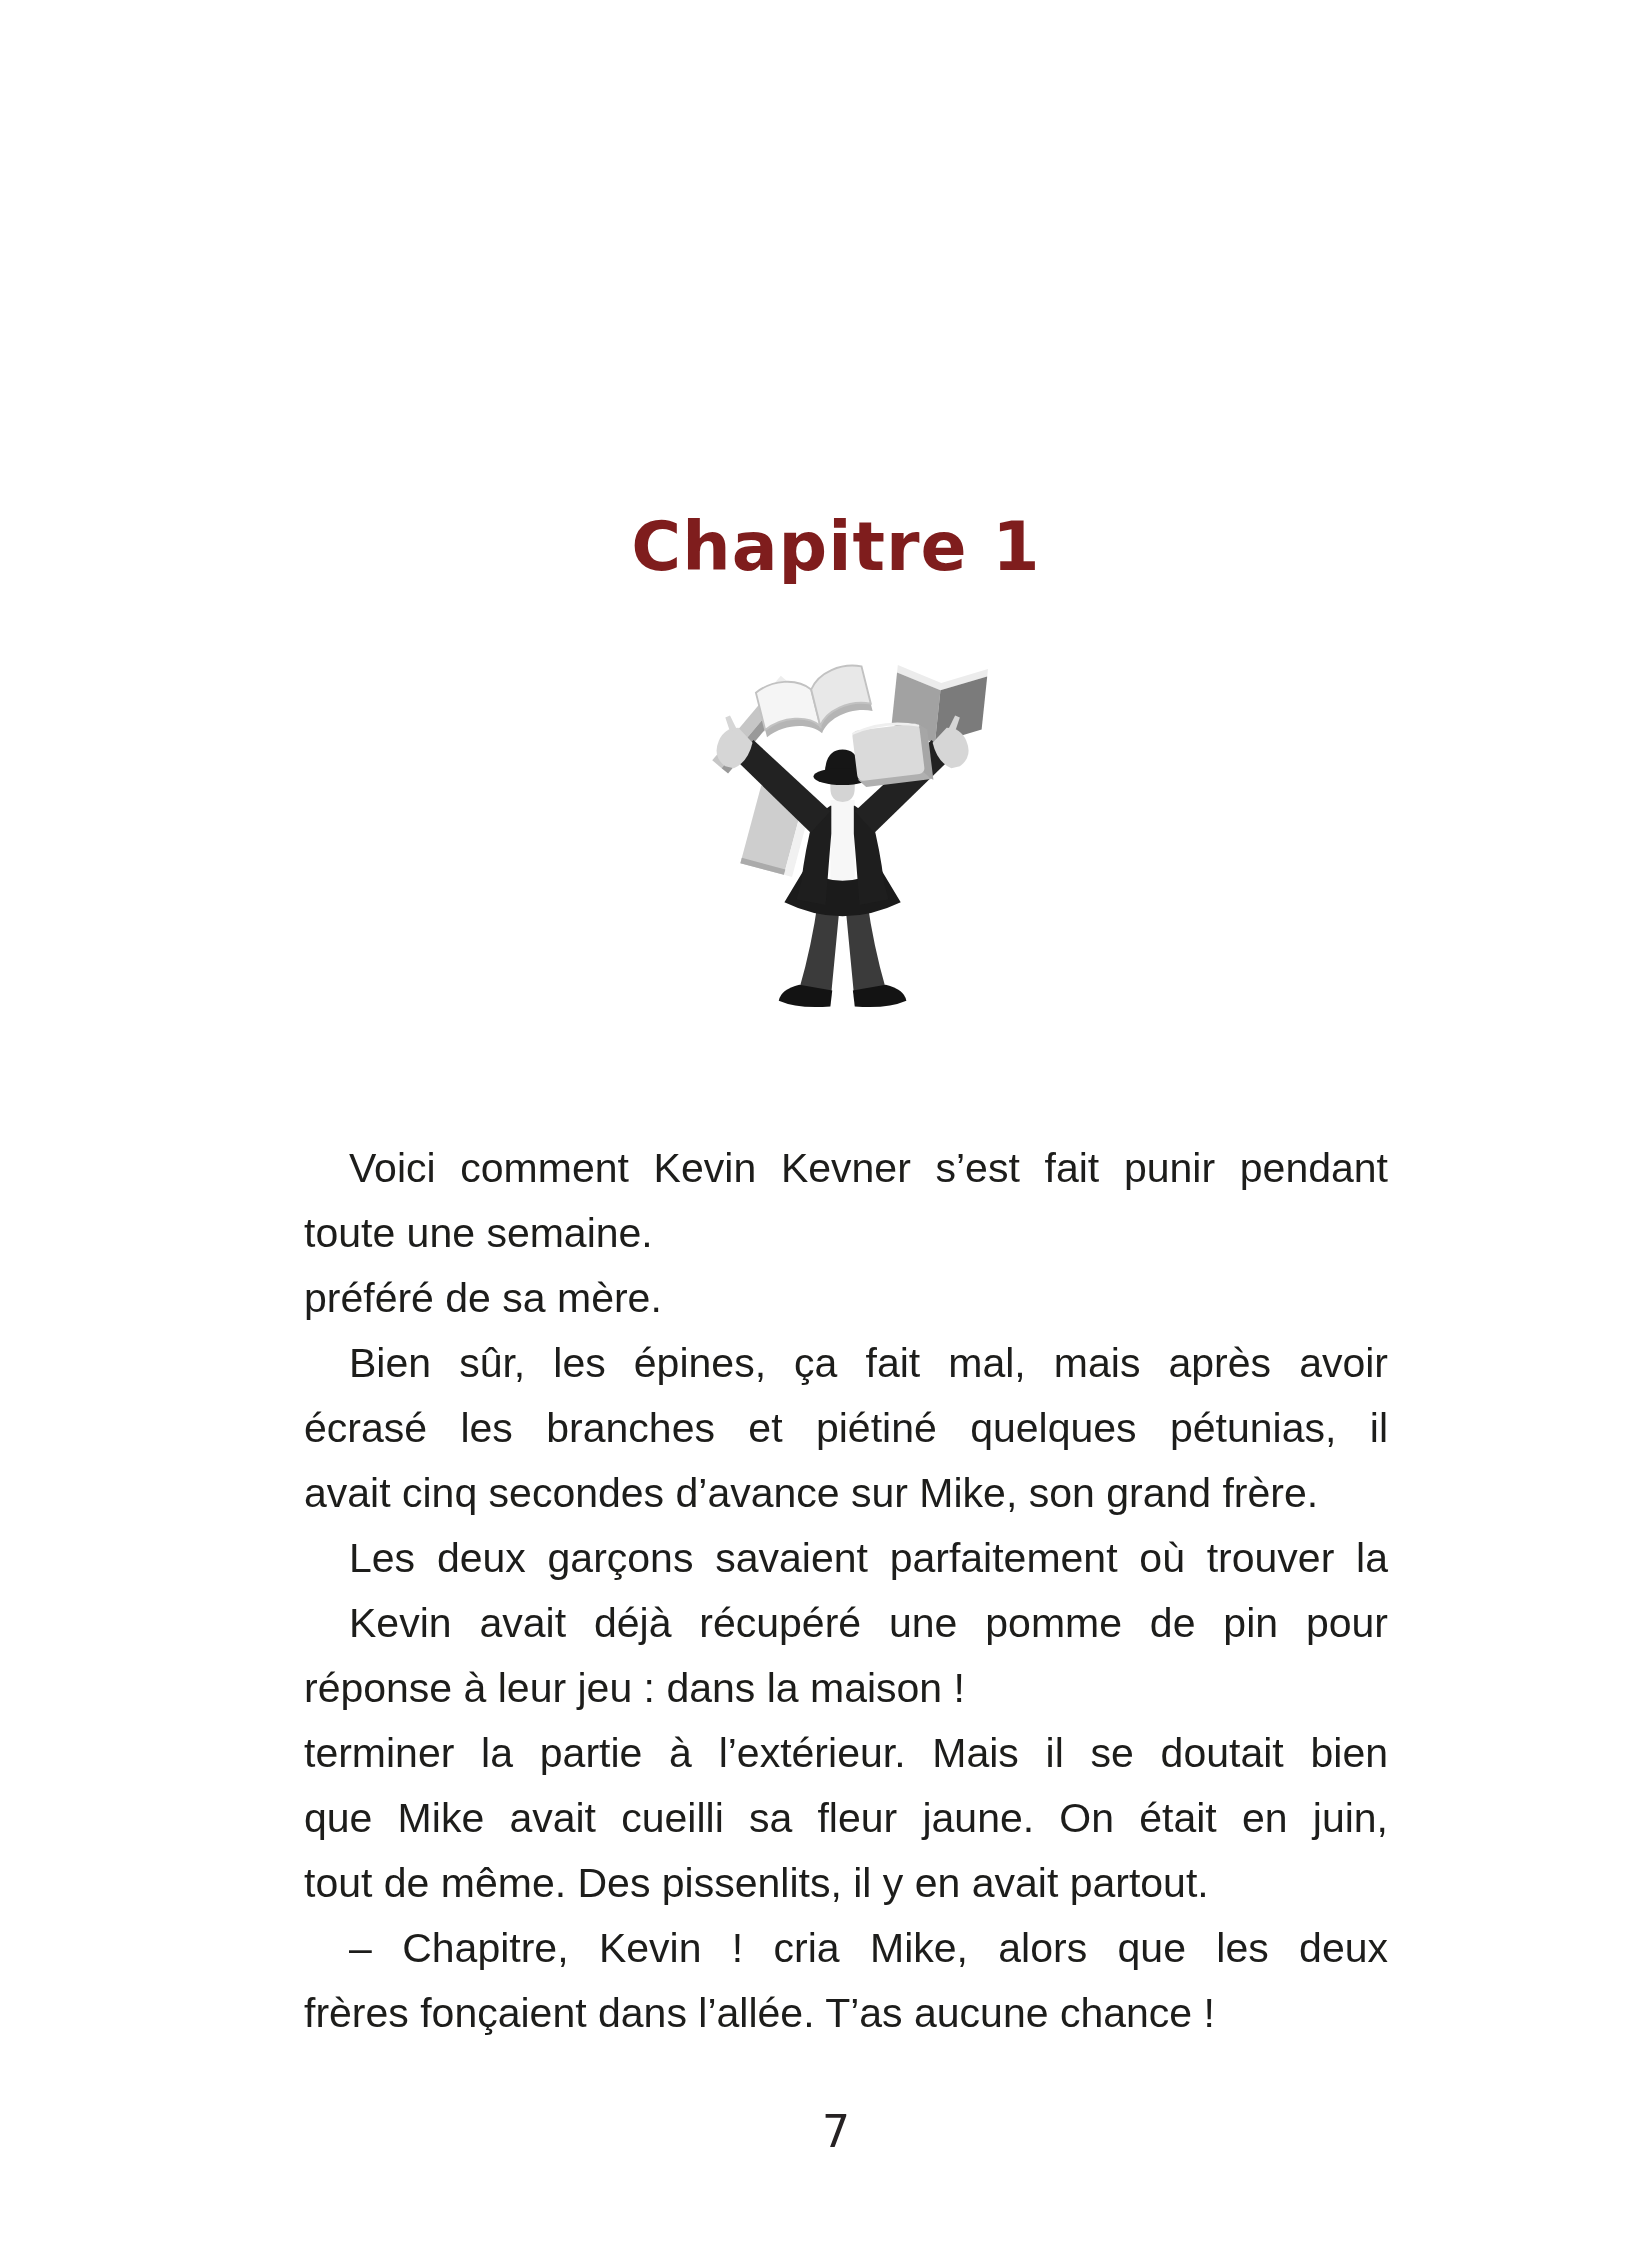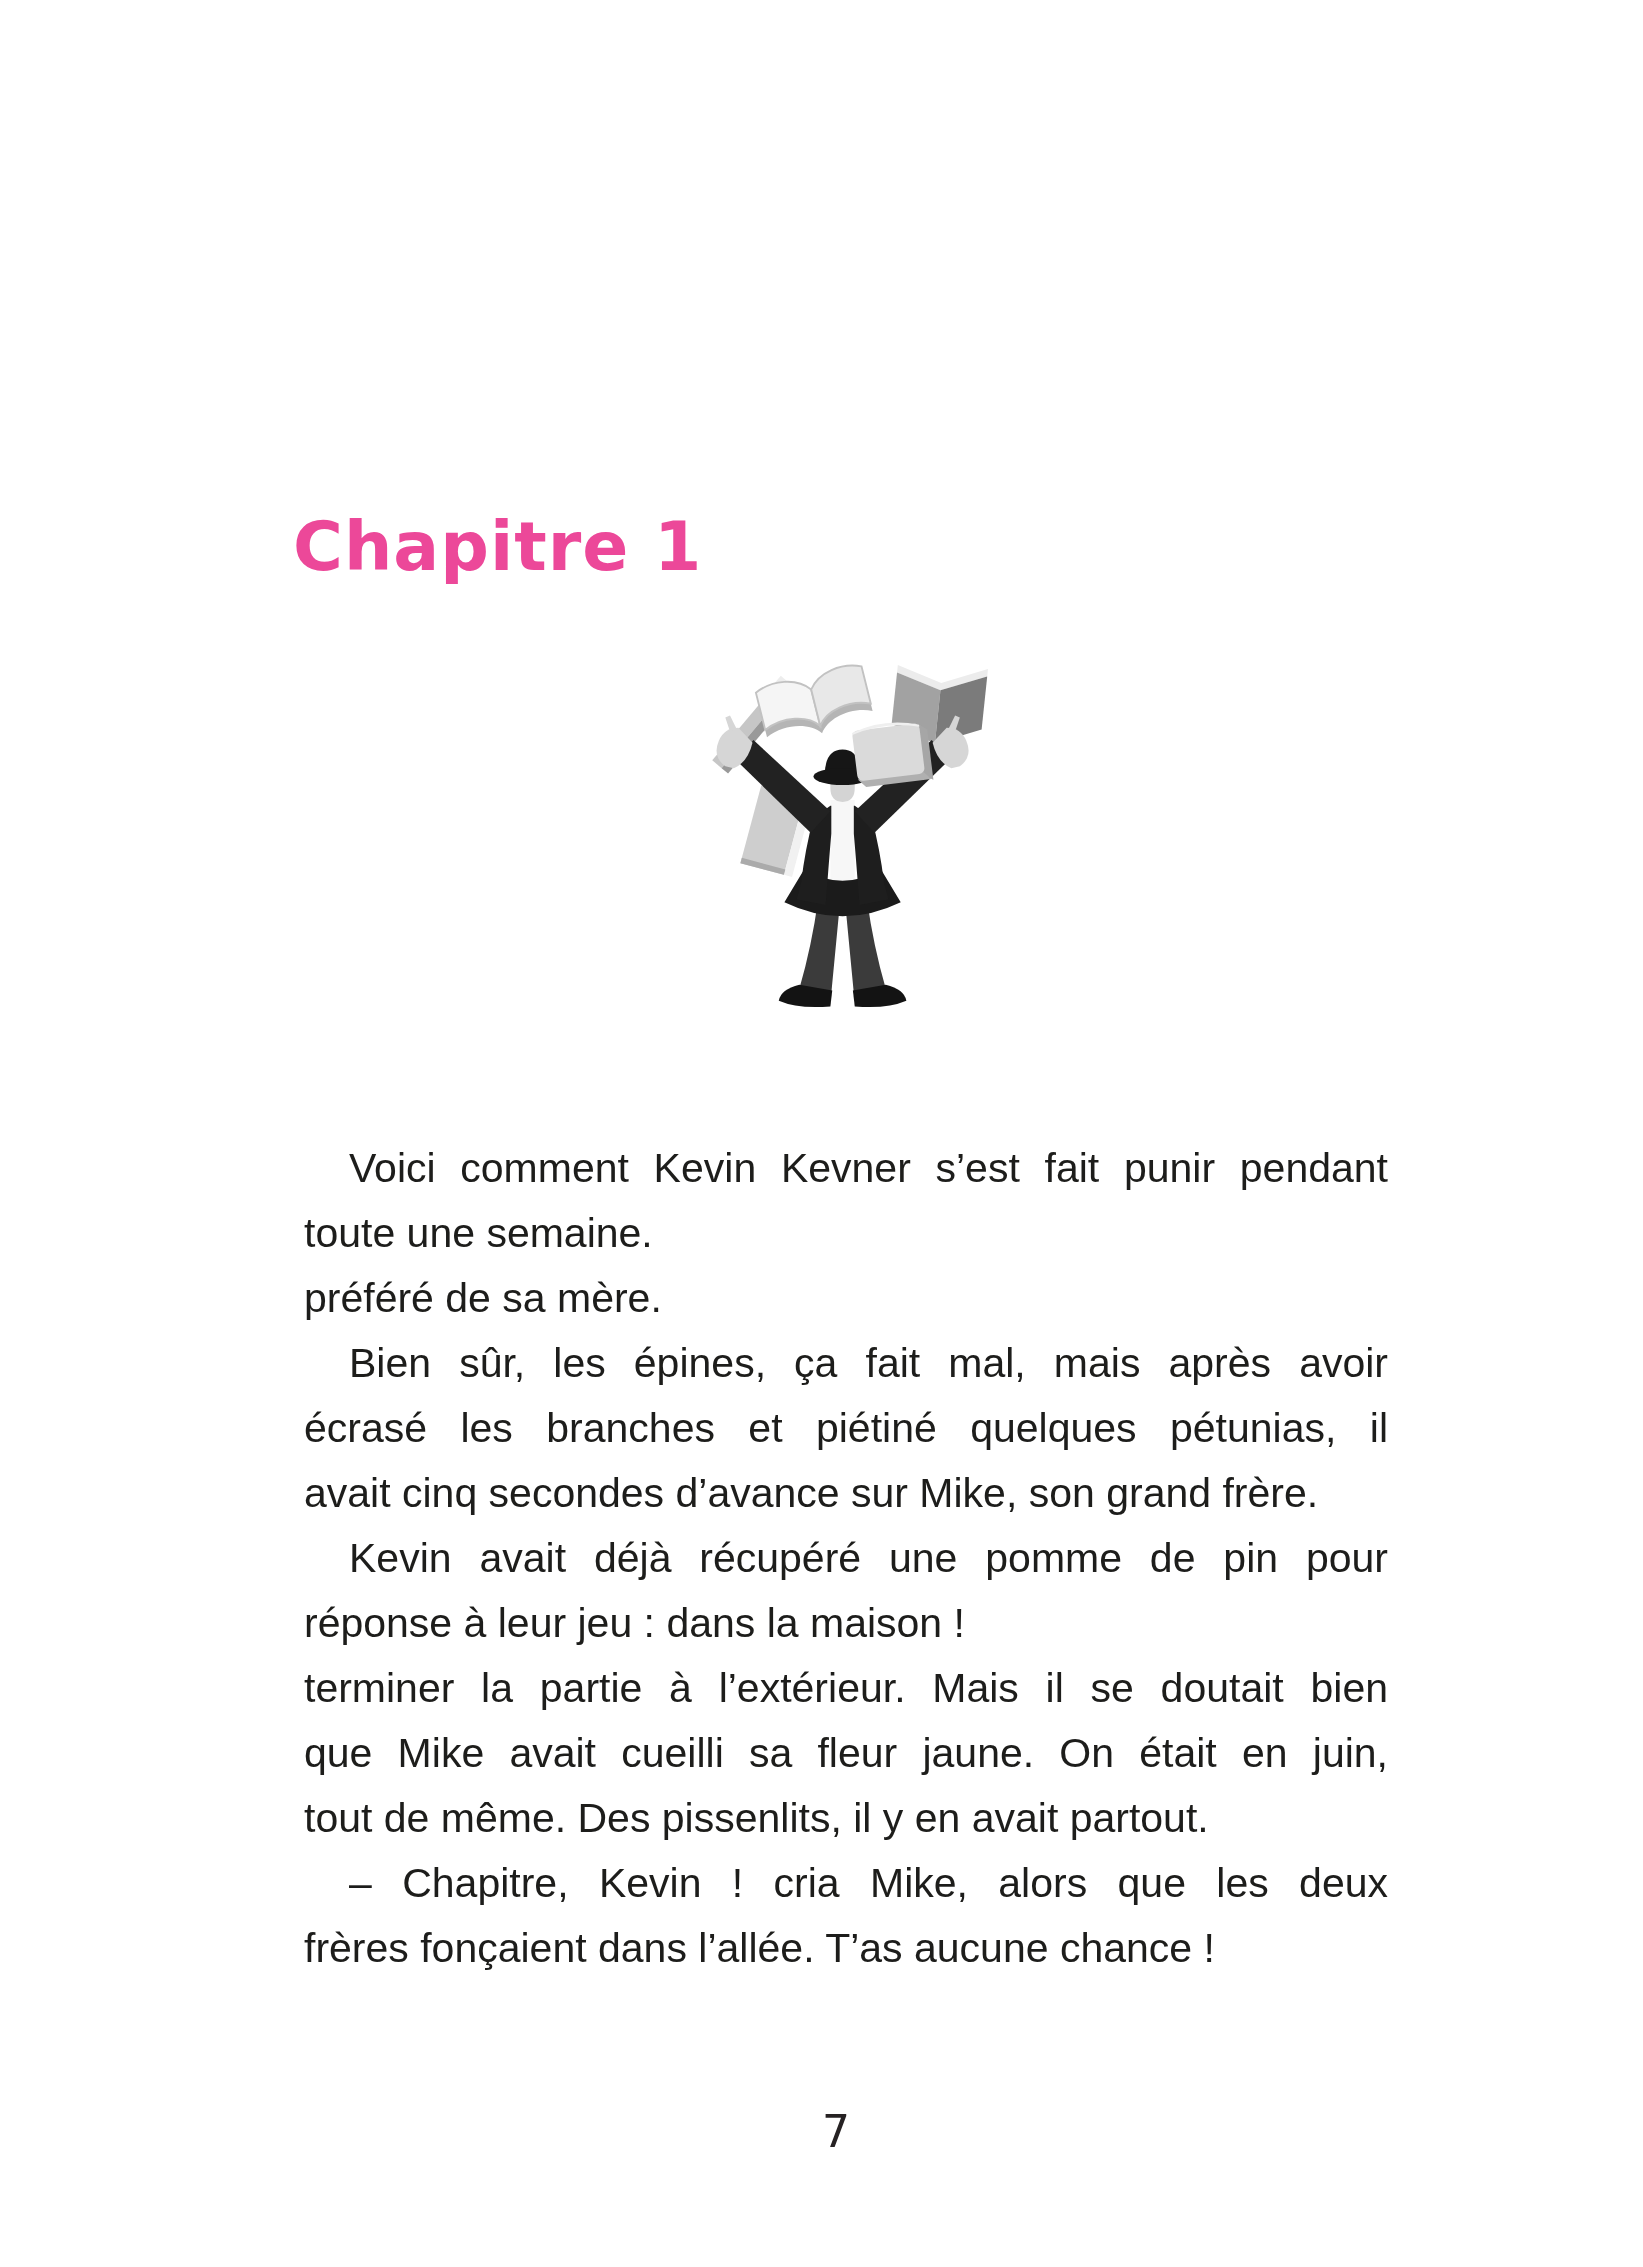--- a/index.html
+++ b/index.html
@@ -9,27 +9,27 @@
     width: 1644px;
     height: 2267px;
     background: #ffffff;
     overflow: hidden;
   }
   .chapter-title {
     position: absolute;
     top: 509px;
     left: 293px;
     width: 1086px;
-    text-align: left;
+    text-align: center;
     font-family: "DejaVu Sans", sans-serif;
     font-weight: bold;
     font-size: 68px;
     line-height: 75px;
     letter-spacing: 1px;
-    color: #ec4899;
+    color: #7f1d1d;
   }
   .illustration {
     position: absolute;
     top: 618px;
     left: 293px;
     width: 1086px;
     text-align: center;
   }
   .body-text {
     position: absolute;
@@ -140,20 +140,21 @@
     </svg>
   </div>
 
   <div class="body-text">
     <p class="line indent">Voici comment Kevin Kevner s’est fait punir pendant</p>
     <p class="line end">toute une semaine.</p>
     <p class="line end">préféré de sa mère.</p>
     <p class="line indent">Bien sûr, les épines, ça fait mal, mais après avoir</p>
     <p class="line">écrasé les branches et piétiné quelques pétunias, il</p>
     <p class="line end">avait cinq secondes d’avance sur Mike, son grand frère.</p>
+    <p class="line indent">Les deux garçons savaient parfaitement où trouver la</p>
     <p class="line indent">Kevin avait déjà récupéré une pomme de pin pour</p>
     <p class="line end">réponse à leur jeu : dans la maison !</p>
     <p class="line">terminer la partie à l’extérieur. Mais il se doutait bien</p>
     <p class="line">que Mike avait cueilli sa fleur jaune. On était en juin,</p>
     <p class="line end">tout de même. Des pissenlits, il y en avait partout.</p>
     <p class="line indent">– Chapitre, Kevin ! cria Mike, alors que les deux</p>
     <p class="line end">frères fonçaient dans l’allée. T’as aucune chance !</p>
   </div>
 
   <div class="page-number">7</div>

